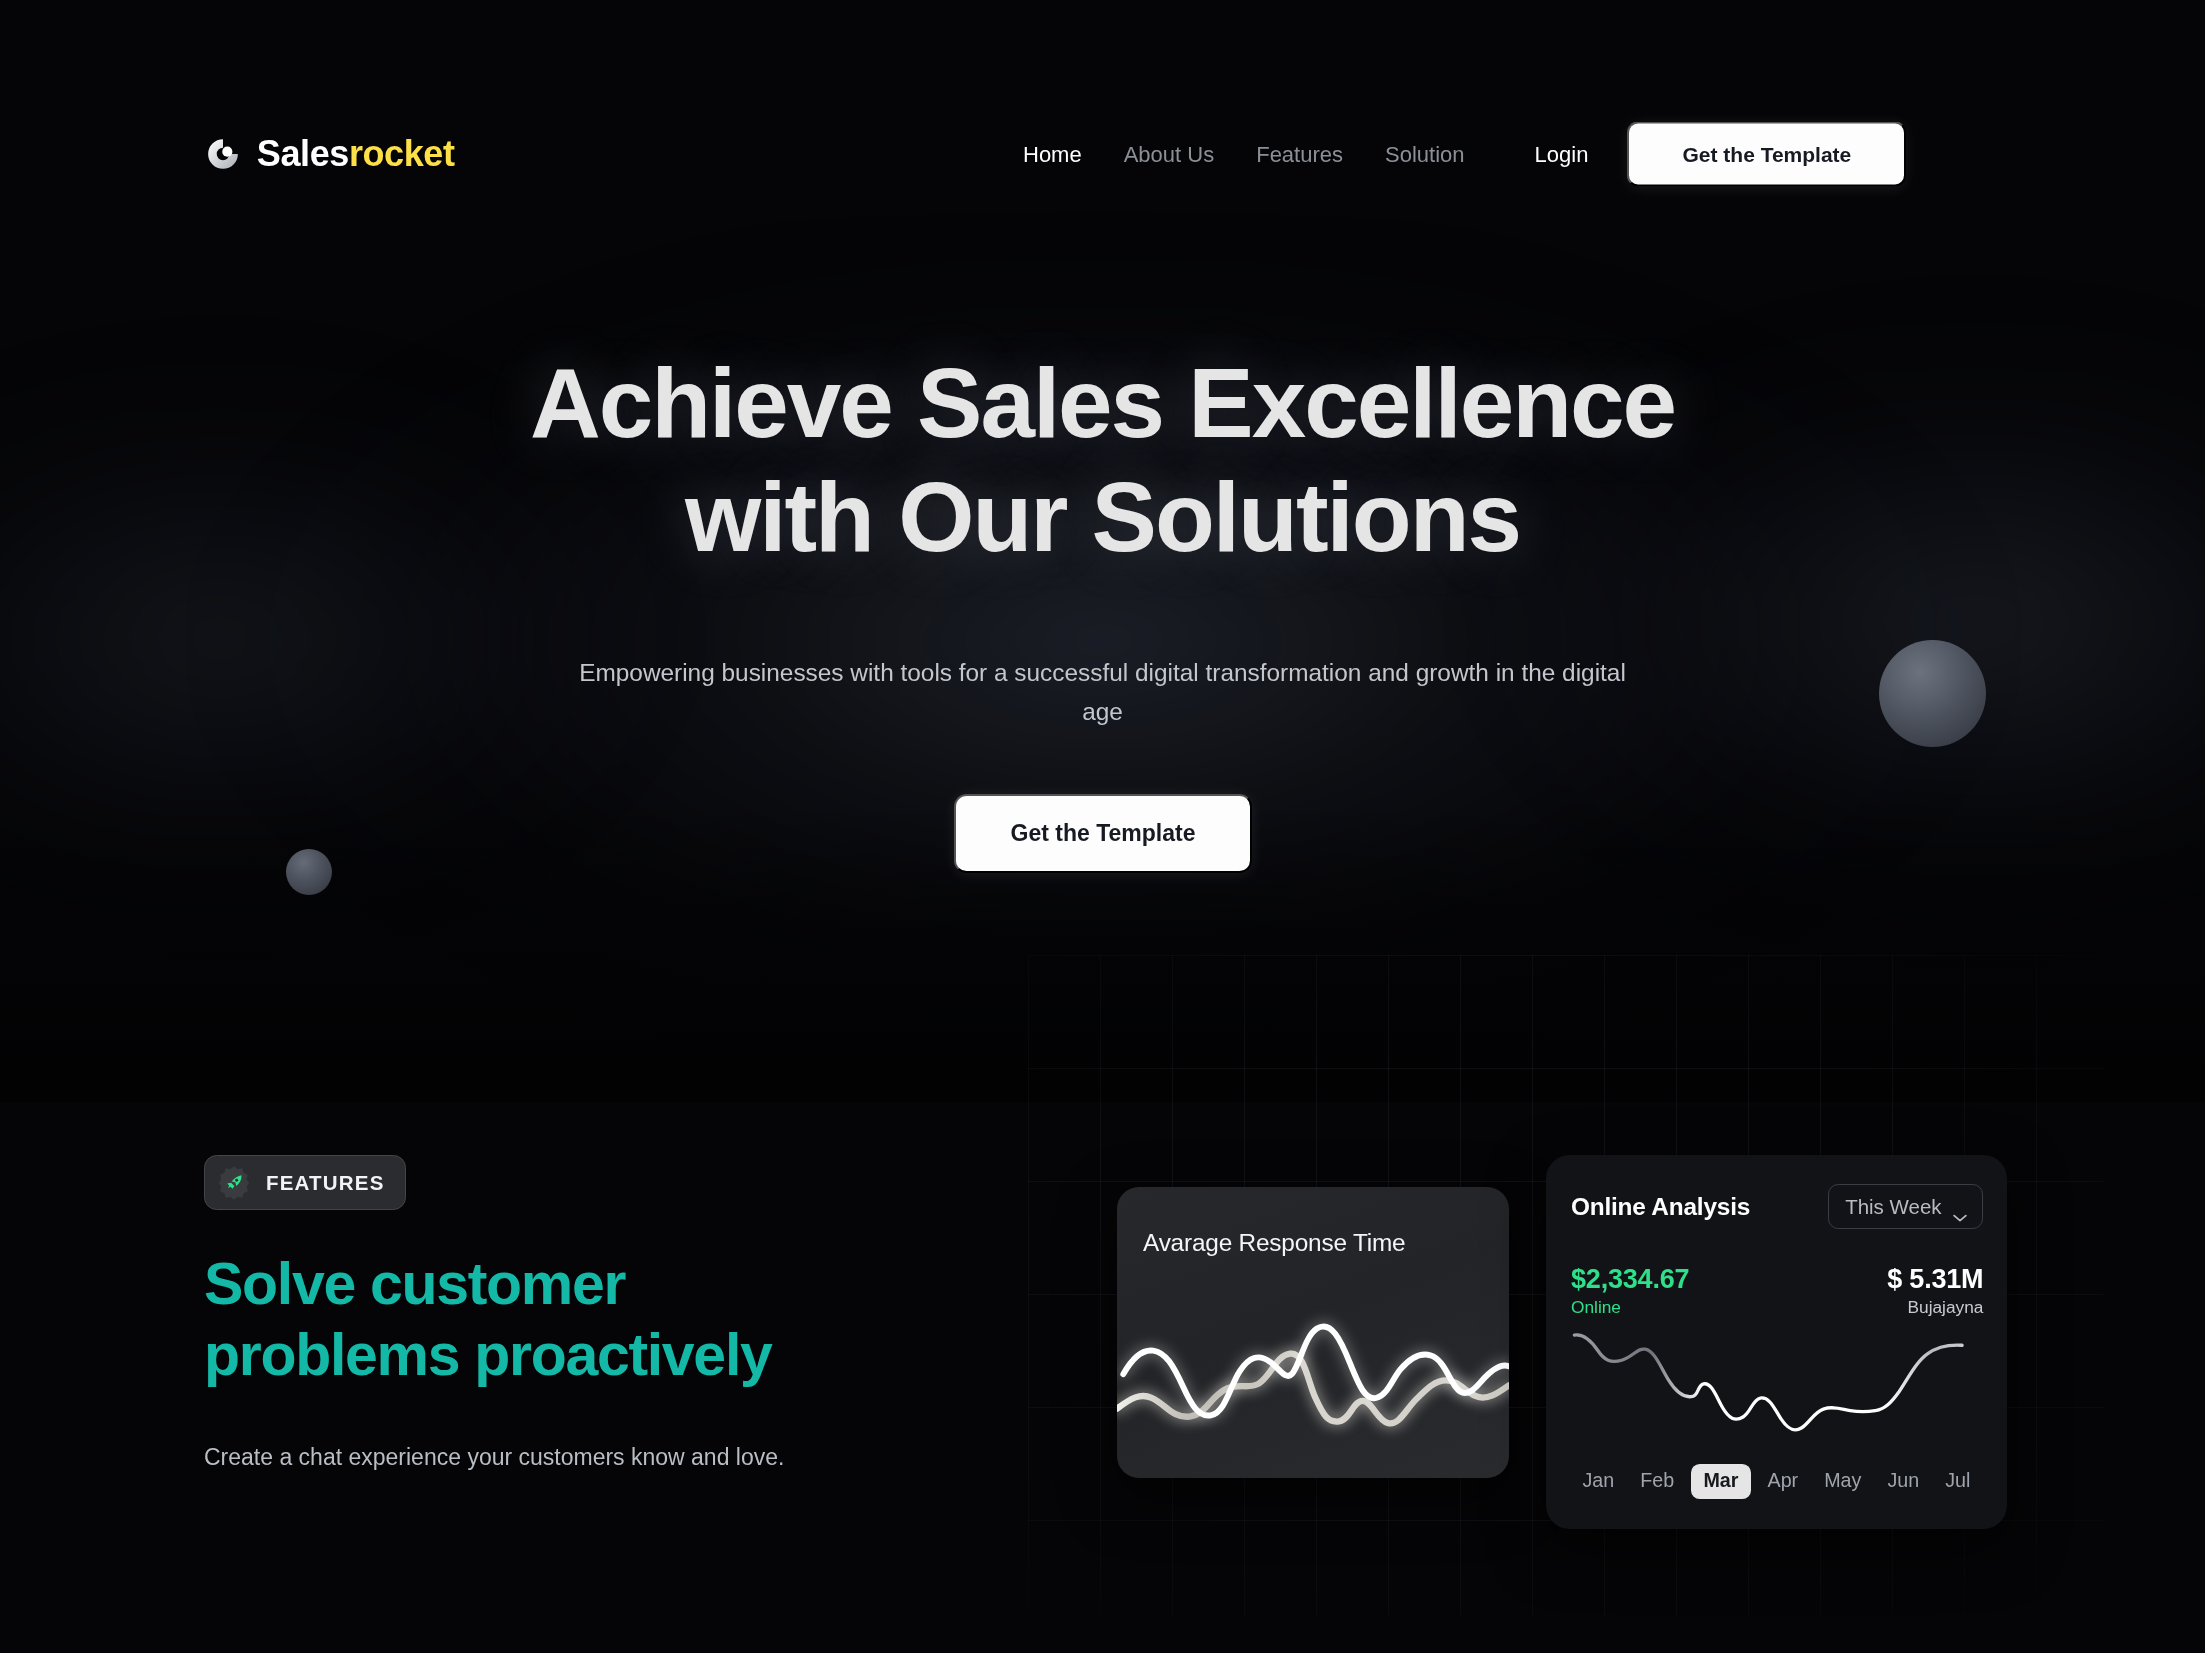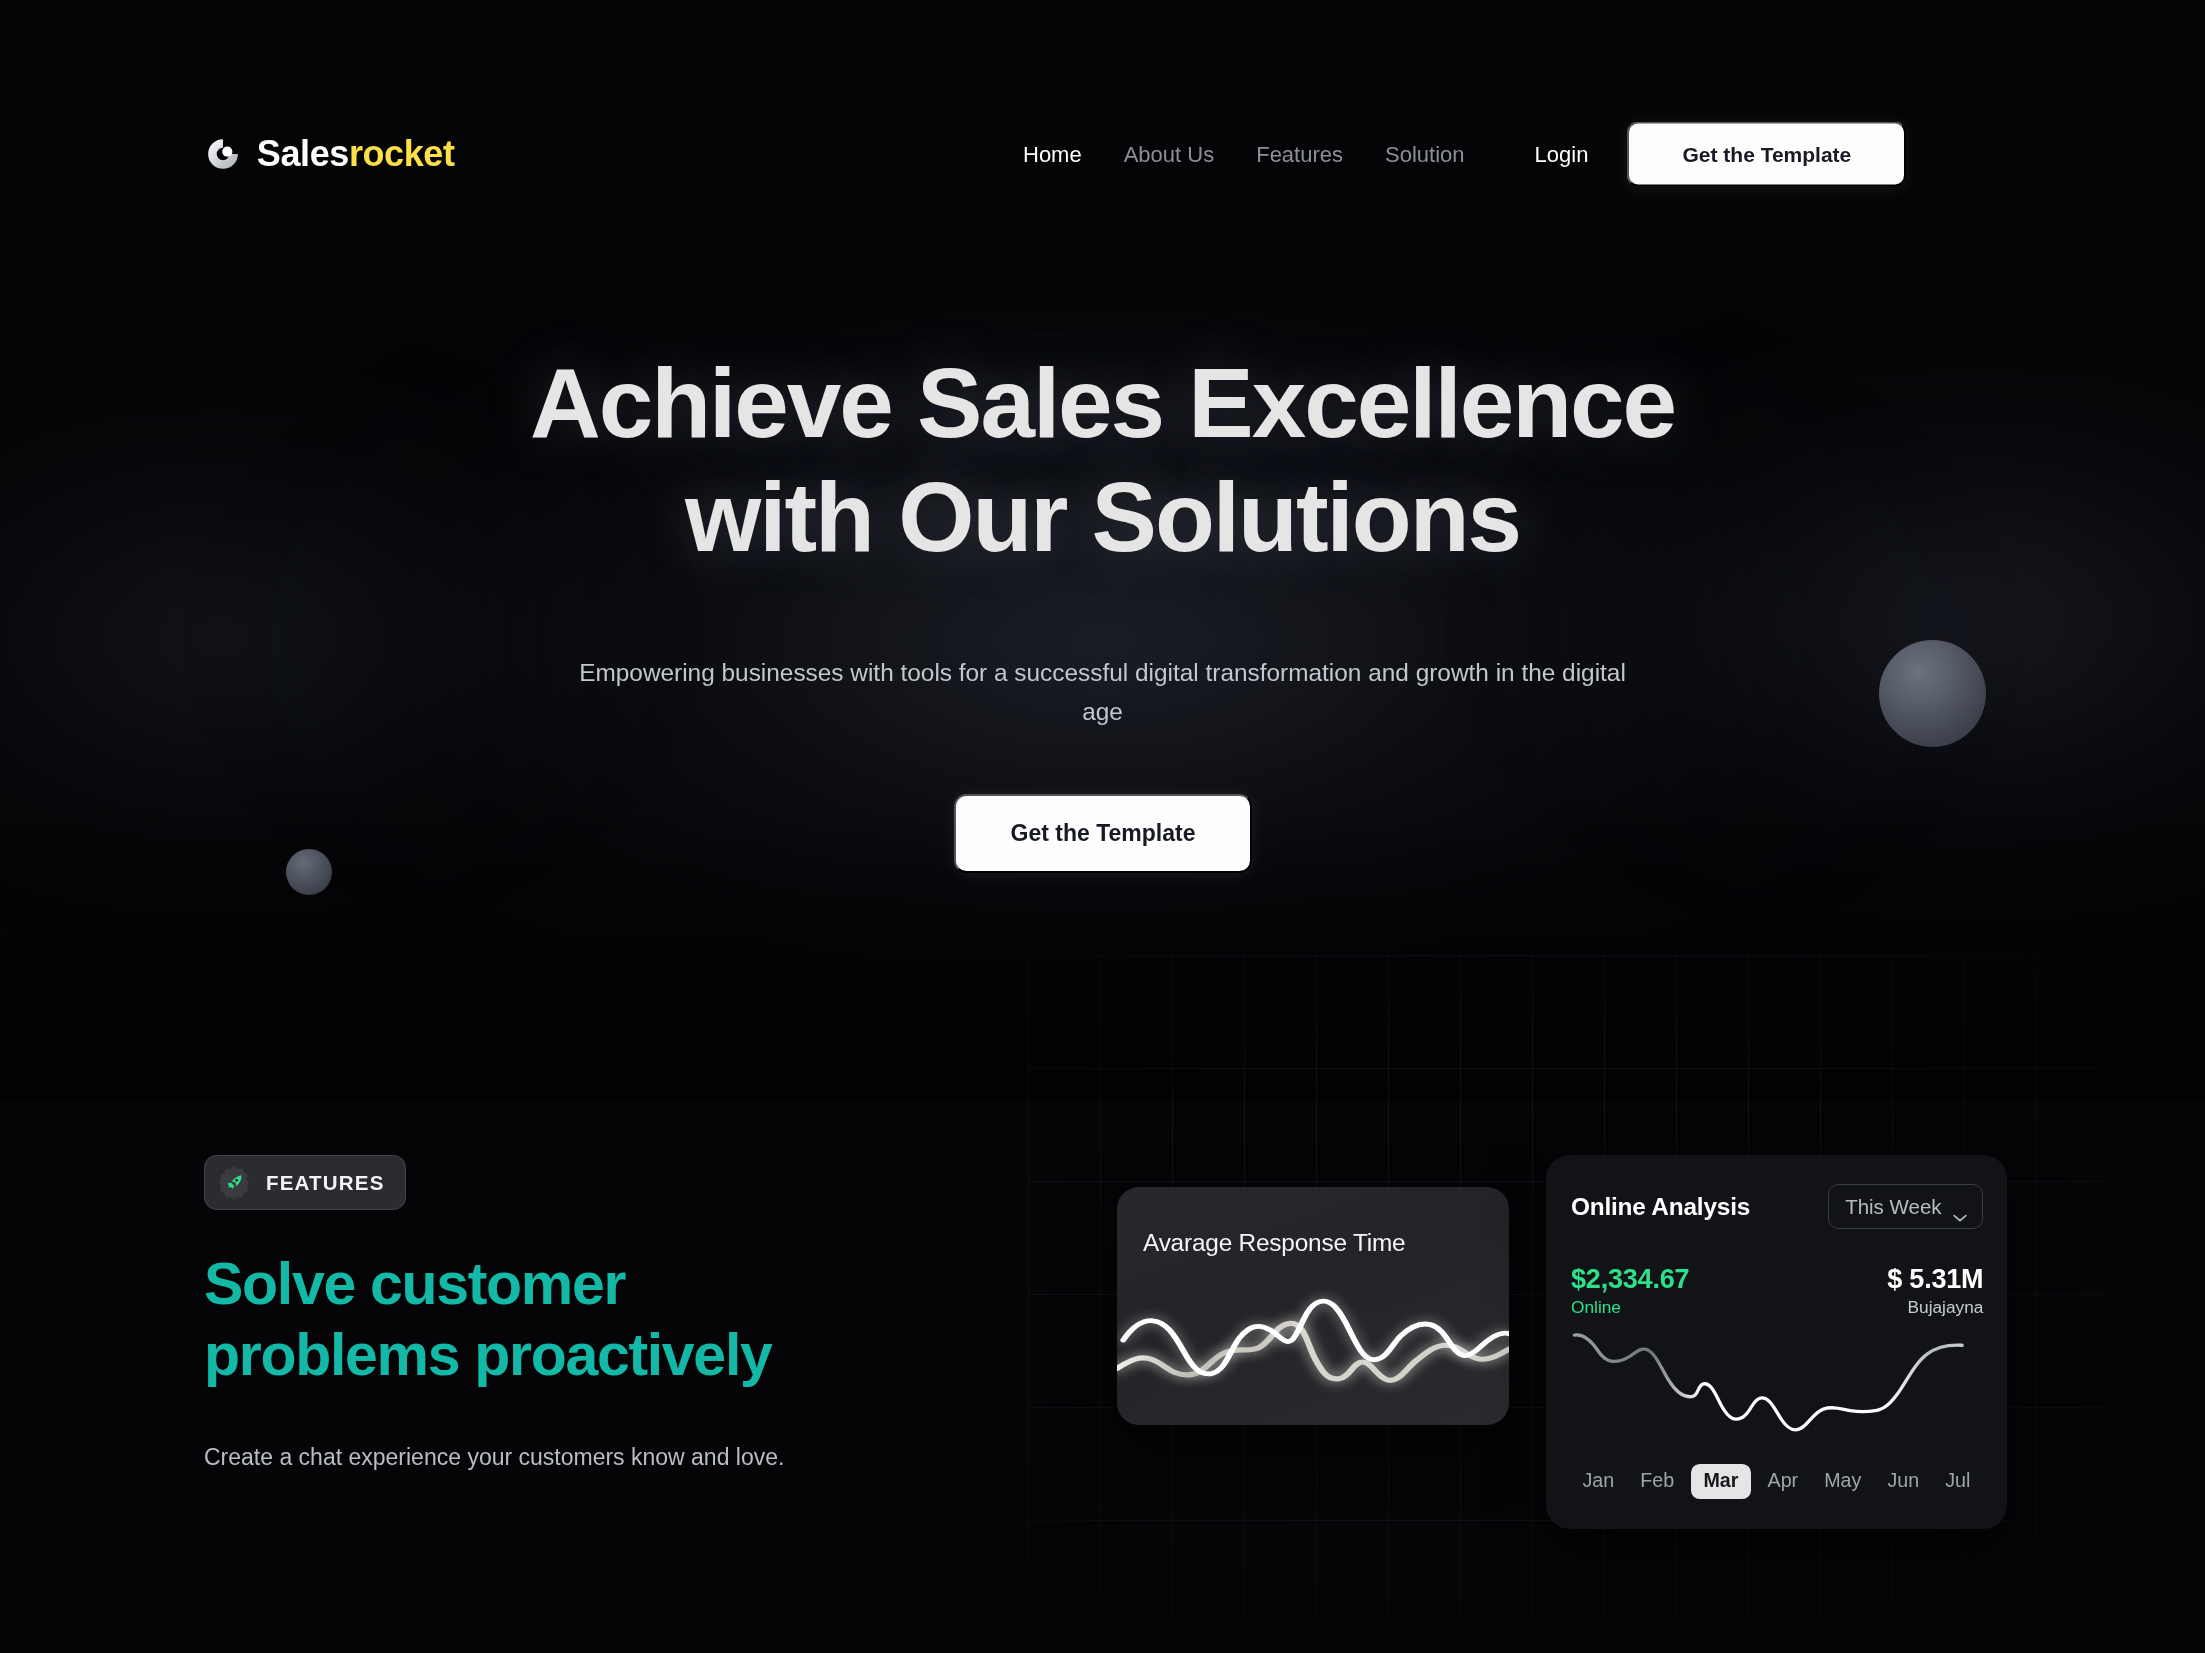--- a/index.html
+++ b/index.html
@@ -125,21 +125,21 @@
     position:absolute; left:204px; top:1249px; width:835px;
     font-size:59px; font-weight:700; line-height:1.2; letter-spacing:-1.3px; color:#14b8a6;
   }
   .feat-desc {
     position:absolute; left:204px; top:1444px;
     font-size:23px; color:#b9bdc4; font-weight:400;
   }
 
   
   .card-response {
-    position:absolute; left:1117px; top:1187px; width:392px; height:238px;
+    position:absolute; left:1117px; top:1187px; width:392px; height:291px;
     background:linear-gradient(160deg, #27282b 0%, #232427 45%, #2a2b2f 100%);
     border-radius:22px; overflow:hidden; z-index:12;
     box-shadow:0 19px 55px rgba(0,0,0,0.55);
   }
   .card-response-title {
     position:absolute; left:26px; top:42px;
     font-size:24.4px; font-weight:500; color:#f4f5f7; letter-spacing:-0.2px;
   }
   .resp-svg { position:absolute; left:0; top:0; width:100%; height:100%; }
 

